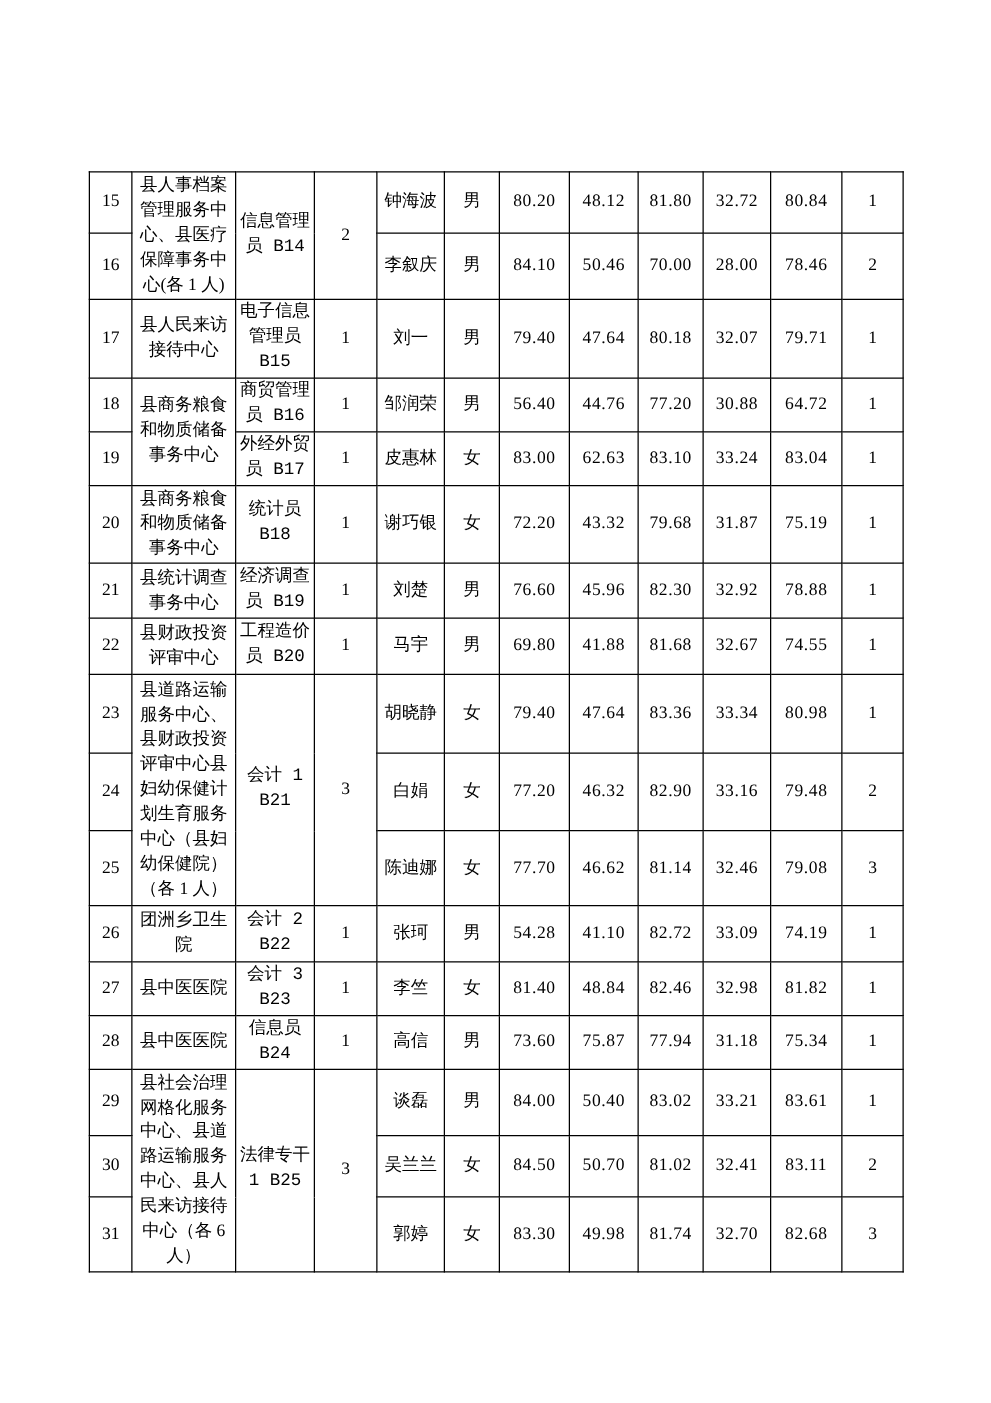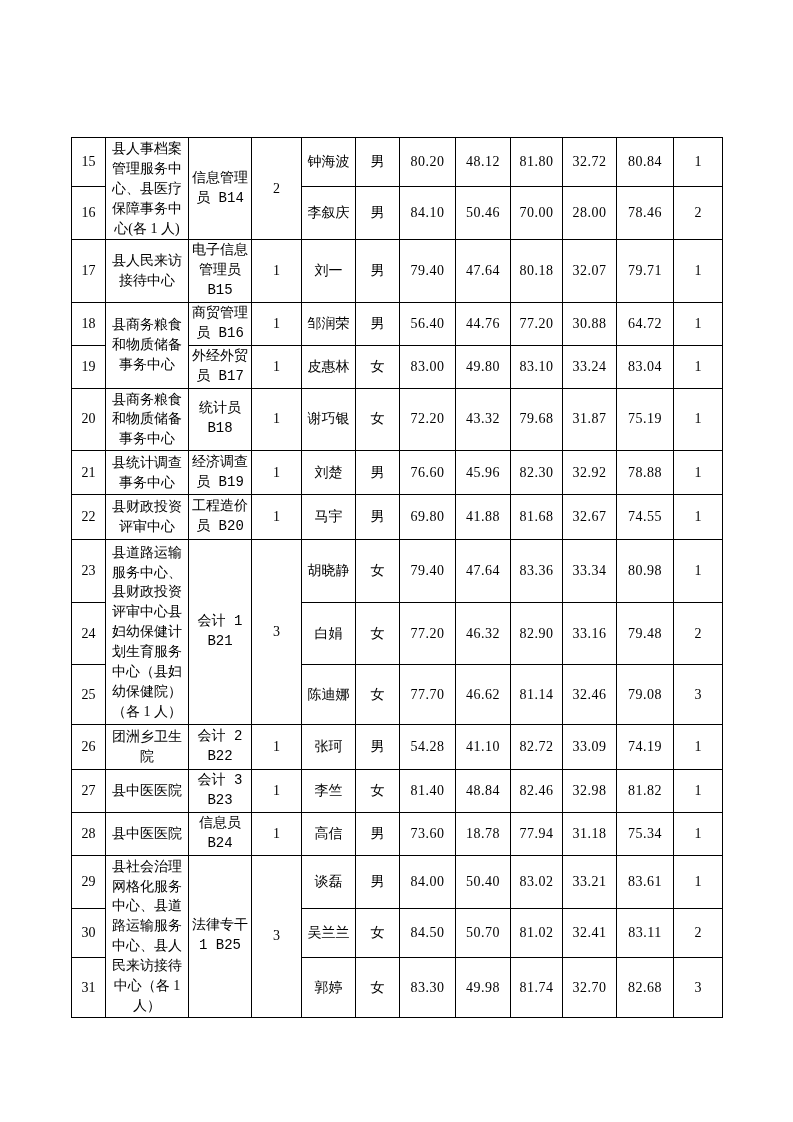--- a/index.html
+++ b/index.html
@@ -109,21 +109,21 @@
         <td class="c-num">64.72</td>
         <td class="c-rank">1</td>
       </tr>
       <tr style="height:42px">
         <td class="c-no">19</td>
         <td class="c-pos">外经外贸员 B17</td>
         <td class="c-cnt">1</td>
         <td class="c-name">皮惠林</td>
         <td class="c-gen">女</td>
         <td class="c-num">83.00</td>
-        <td class="c-num">49.80</td>
+        <td class="c-num">62.63</td>
         <td class="c-num">83.10</td>
         <td class="c-num">33.24</td>
         <td class="c-num">83.04</td>
         <td class="c-rank">1</td>
       </tr>
       <tr style="height:55px">
         <td class="c-no">20</td>
         <td class="c-unit">县商务粮食和物质储备事务中心</td>
         <td class="c-pos">统计员 B18</td>
         <td class="c-cnt">1</td>
@@ -229,29 +229,29 @@
         <td class="c-rank">1</td>
       </tr>
       <tr style="height:41px">
         <td class="c-no">28</td>
         <td class="c-unit">县中医医院</td>
         <td class="c-pos">信息员 B24</td>
         <td class="c-cnt">1</td>
         <td class="c-name">高信</td>
         <td class="c-gen">男</td>
         <td class="c-num">73.60</td>
-        <td class="c-num">18.78</td>
+        <td class="c-num">75.87</td>
         <td class="c-num">77.94</td>
         <td class="c-num">31.18</td>
         <td class="c-num">75.34</td>
         <td class="c-rank">1</td>
       </tr>
       <tr style="height:44px">
         <td class="c-no">29</td>
-        <td class="c-unit" rowspan="3">县社会治理网格化服务中心、县道路运输服务中心、县人民来访接待中心（各 1 人）</td>
+        <td class="c-unit" rowspan="3">县社会治理网格化服务中心、县道路运输服务中心、县人民来访接待中心（各 6 人）</td>
         <td class="c-pos" rowspan="3">法律专干 1 B25</td>
         <td class="c-cnt" rowspan="3">3</td>
         <td class="c-name">谈磊</td>
         <td class="c-gen">男</td>
         <td class="c-num">84.00</td>
         <td class="c-num">50.40</td>
         <td class="c-num">83.02</td>
         <td class="c-num">33.21</td>
         <td class="c-num">83.61</td>
         <td class="c-rank">1</td>

